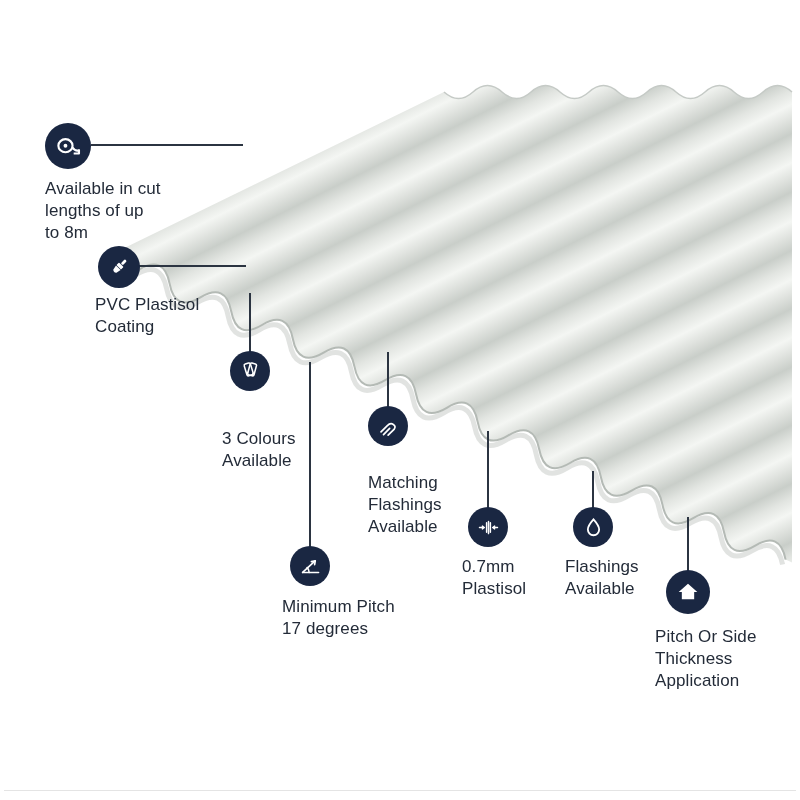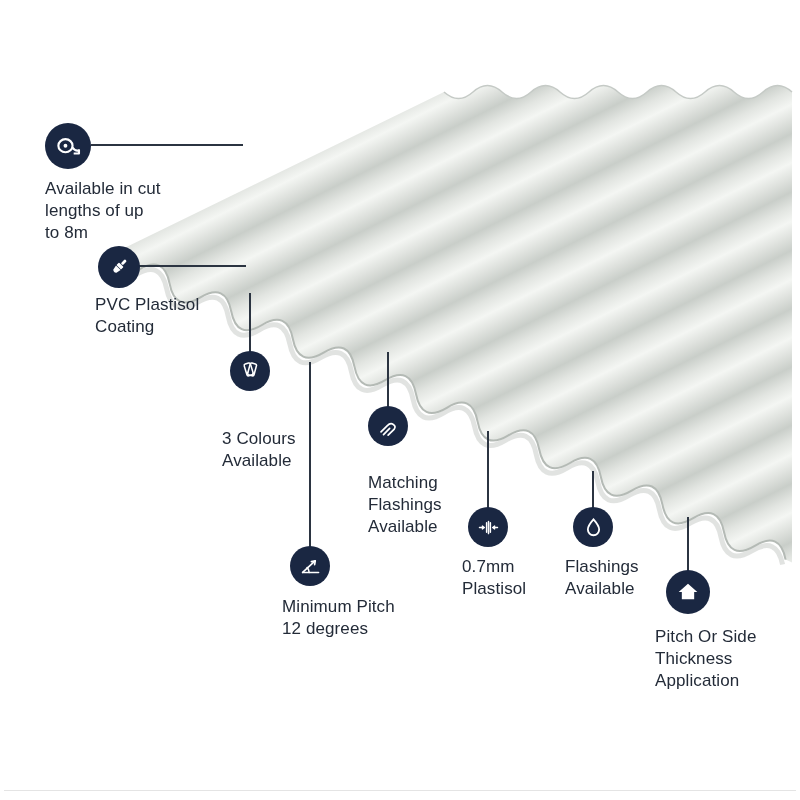--- a/index.html
+++ b/index.html
@@ -108,21 +108,21 @@
         <g fill="none" stroke="#fff" stroke-width="1.7" stroke-linecap="round">
           <path d="M3.8,18.2 H20.4"></path>
           <path d="M3.8,18.2 L16.8,6.2"></path>
           <path d="M10.6,18.2 A7,7 0 0 0 8.5,13.2"></path>
           <path d="M17,6 L12.9,6.9 M17,6 L16.3,10.1"></path>
         </g>
       </svg>
     </div>
     <div class="callout-label" style="left:282px;top:596px">
       <div>Minimum Pitch</div>
-      <div>12 degrees</div>
+      <div>17 degrees</div>
     </div>
   </div>
 
   <div>
     <div class="connector-line" style="left:487px;top:431px;width:2px;height:77px"></div>
     <div class="callout-icon-badge" style="left:468px;top:507px;width:40px;height:40px">
       <svg width="23" height="23" viewBox="0 0 24 24">
         <g stroke="#fff" stroke-width="1.5" fill="none" stroke-linecap="round">
           <path d="M10,7 V17 M12,5.6 V18.4 M14,7 V17"></path>
           <path d="M2.6,12 H7.6 M7.6,12 L5.6,10.5 M7.6,12 L5.6,13.5"></path>

